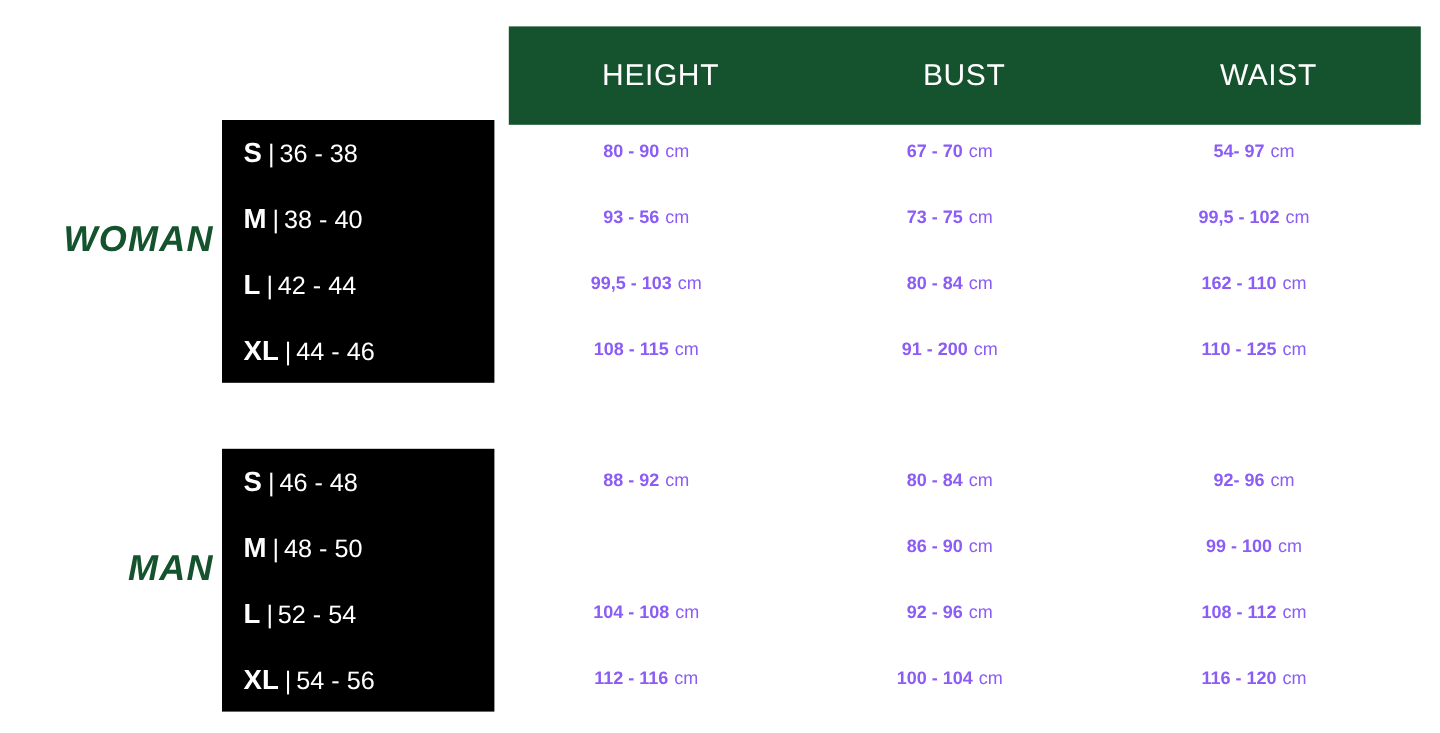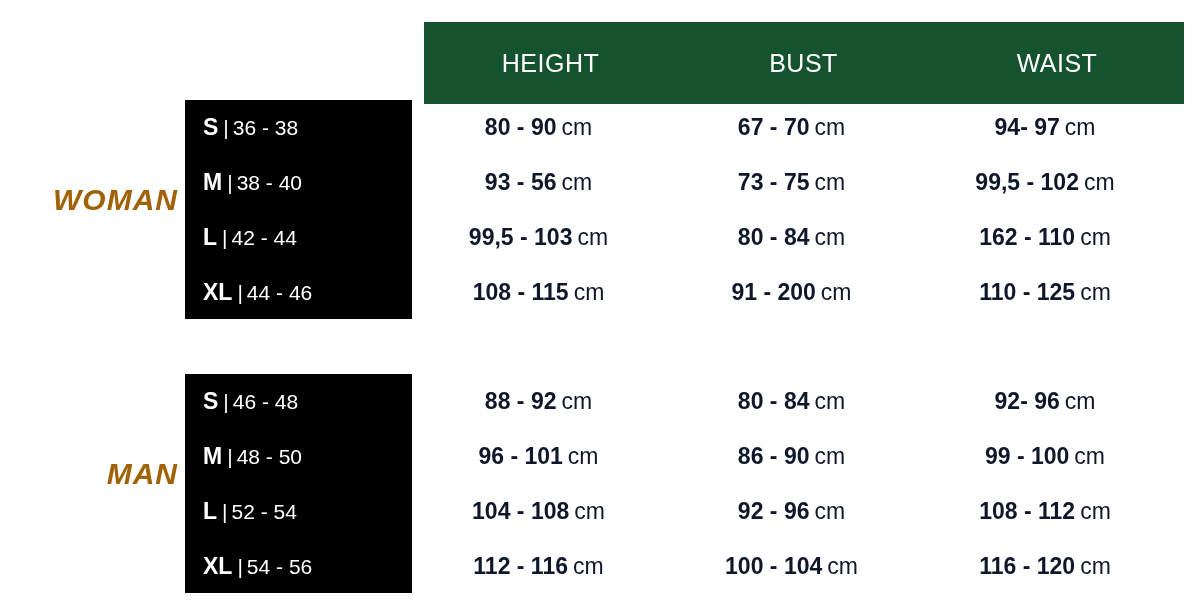--- a/index.html
+++ b/index.html
@@ -46,21 +46,21 @@
   .hcell.c0 { left: 0px;   width: 253px; }
   .hcell.c1 { left: 253px; width: 253px; }
   .hcell.c2 { left: 506px; width: 254px; }
 
   
   .group-label {
     position: absolute;
     font-style: italic;
     font-weight: bold;
     font-size: 30px;
-    color: #a16207;
+    color: #14532d;
     letter-spacing: 1px;
     text-align: right;
     width: 170px;
     left: 8px;
   }
   #label-woman { top: 183px; }
   #label-man   { top: 457px; }
 
   
   .size-block {
@@ -103,22 +103,22 @@
   .size-cell .rng {
     font-weight: 400;
     font-size: 21px;
   }
 
   .meas-cell {
     position: absolute;
     height: 54px;
     line-height: 54px;
     text-align: center;
-    font-size: 23px;
-    color: #0f172a;
+    font-size: 15px;
+    color: #8b5cf6;
     white-space: nowrap;
   }
   .meas-cell .val {
     font-weight: bold;
   }
   .meas-cell .unit {
     font-weight: 400;
     padding-left: 5px;
   }
   .m0 { left: 412px; width: 253px; }
@@ -143,21 +143,21 @@
     <div class="size-cell">
       <span class="sz">S</span><span class="sep">|</span><span class="rng">36 - 38</span>
     </div>
     <div class="meas-cell m0">
       <span class="val">80 - 90</span><span class="unit">cm</span>
     </div>
     <div class="meas-cell m1">
       <span class="val">67 - 70</span><span class="unit">cm</span>
     </div>
     <div class="meas-cell m2">
-      <span class="val">94- 97</span><span class="unit">cm</span>
+      <span class="val">54- 97</span><span class="unit">cm</span>
     </div>
   </div>
 
   <div class="row" style="top:155px;">
     <div class="size-cell">
       <span class="sz">M</span><span class="sep">|</span><span class="rng">38 - 40</span>
     </div>
     <div class="meas-cell m0">
       <span class="val">93 - 56</span><span class="unit">cm</span>
     </div>
@@ -214,23 +214,20 @@
     </div>
     <div class="meas-cell m2">
       <span class="val">92- 96</span><span class="unit">cm</span>
     </div>
   </div>
 
   <div class="row" style="top:429px;">
     <div class="size-cell">
       <span class="sz">M</span><span class="sep">|</span><span class="rng">48 - 50</span>
     </div>
-    <div class="meas-cell m0">
-      <span class="val">96 - 101</span><span class="unit">cm</span>
-    </div>
     <div class="meas-cell m1">
       <span class="val">86 - 90</span><span class="unit">cm</span>
     </div>
     <div class="meas-cell m2">
       <span class="val">99 - 100</span><span class="unit">cm</span>
     </div>
   </div>
 
   <div class="row" style="top:484px;">
     <div class="size-cell">

